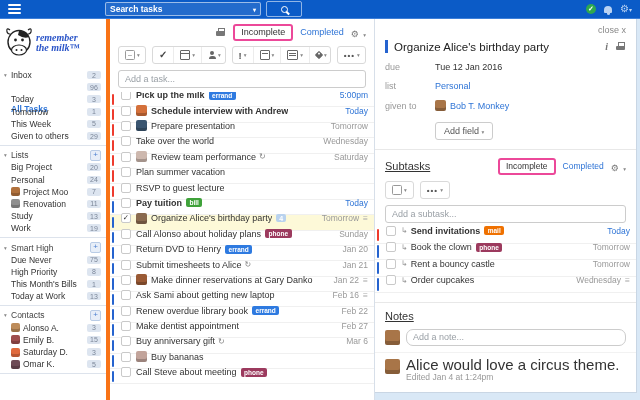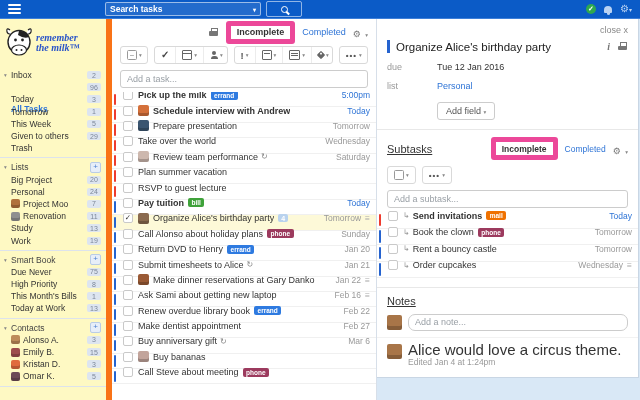--- a/index.html
+++ b/index.html
@@ -20,40 +20,40 @@
   .mag:after{content:"";position:absolute;width:3.5px;height:1.5px;background:#fff;transform:rotate(45deg);right:-3px;bottom:-1.5px;}
   .top-icons{margin-left:auto;display:flex;align-items:center;gap:8px;padding-right:8px;}
   .sync{width:10px;height:10px;background:#2fa84f;border-radius:50%;color:#fff;font-size:7px;line-height:10px;text-align:center;font-weight:bold;}
   .bell{width:8px;height:7px;background:#b9d2f3;border-radius:4px 4px 1px 1px;position:relative;display:inline-block;}
   .bell:after{content:"";position:absolute;left:2.5px;bottom:-2px;width:3px;height:2px;background:#b9d2f3;border-radius:0 0 2px 2px;}
   .gear-top{color:#b9d2f3;font-size:10px;line-height:10px;}
   .gear-top .caret{font-size:6px;color:#b9d2f3;}
   
   .body{display:flex;align-items:flex-start;height:382px;}
   
-  .sidebar{width:106px;height:382px;background:#fef9c3;border-right:6px solid #f97316;overflow:hidden;flex:none;}
+  .sidebar{width:106px;height:382px;background:#ffffff;border-right:4px solid #f97316;overflow:hidden;flex:none;}
   .logo{display:flex;align-items:center;padding:4px 2px 4px 4px;height:40px;}
   .logo-text{color:#2b55c8;font-family:"Liberation Serif",serif;font-style:italic;font-weight:bold;
              font-size:10px;line-height:10px;margin-left:2px;}
   .sb-sec{padding-top:2px;}
   .sb-sec + .sb-sec{border-top:1px solid #dde3ec;margin-top:3px;padding-top:3px;}
   .sb-row{display:flex;align-items:center;height:12.2px;padding:0 5px 0 4px;font-size:8.5px;color:#333;cursor:pointer;}
   .sb-row .tri{font-size:5.5px;color:#888;width:7px;flex:none;}
   .sb-row .ind{width:7px;flex:none;}
   .sb-row .lbl{flex:1;white-space:nowrap;overflow:hidden;}
   .sb-row.sel .lbl{color:#2e74d6;font-weight:bold;margin-top:44px;}
   .sb-row .cnt{background:#dde5f0;color:#7b8698;font-size:7px;border-radius:2px;padding:0.5px 3px;min-width:8px;text-align:center;}
   .sb-row .plus{width:9px;height:9px;background:#e7eef8;border:1px solid #b9cce6;border-radius:2px;color:#4b7fd0;
                 font-size:8px;line-height:8px;text-align:center;}
   .sb-row .sq{width:9px;height:9px;border-radius:2px;margin-right:3px;flex:none;box-shadow:inset 0 -3px rgba(0,0,0,.18);}
   .sb-head{color:#444;}
   
   .tasklist{width:264px;height:382px;background:#fff;border-right:1px solid #d7dfe9;flex:none;display:flex;flex-direction:column;overflow:hidden;}
   .tl-head{height:26px;display:flex;align-items:center;justify-content:flex-end;gap:7px;padding:0 8px;flex:none;}
-  .tab-box{border:5px solid #ec4899;border-radius:3px;padding:1.5px 6px;font-size:9px;font-weight:bold;color:#333;background:#fff;text-align:center;}
+  .tab-box{border:2px solid #ec4899;border-radius:3px;padding:1.5px 6px;font-size:9px;font-weight:normal;color:#333;background:#fff;text-align:center;}
   .tab-link{font-size:9px;color:#2e74d6;cursor:pointer;}
   .gear-g{color:#777;font-size:9px;}
   .caret-g{font-size:5.5px;color:#888;}
   .ic-print{width:10px;height:9px;position:relative;display:inline-block;}
   .ic-print:before{content:"";position:absolute;left:2px;top:0;width:5px;height:3px;border:1px solid #777;background:#fff;}
   .ic-print:after{content:"";position:absolute;left:0;top:3.5px;width:9px;height:4.5px;background:#777;border-radius:1px;}
   .toolbar{display:flex;align-items:center;gap:6px;padding:1px 8px 5px;flex:none;}
   .tb-group{display:flex;border:1px solid #d9d9d9;border-radius:3px;overflow:hidden;background:#fff;}
   .tb-btn{display:flex;align-items:center;gap:2px;padding:0 6px;height:16px;border-left:1px solid #ececec;cursor:pointer;}
   .tb-btn:first-child{border-left:none;}
@@ -192,24 +192,20 @@
             <div class="sb-row">
               <span class="ind"></span>
               <span class="lbl">This Week</span>
               <span class="cnt">5</span>
             </div>
             <div class="sb-row">
               <span class="ind"></span>
               <span class="lbl">Given to others</span>
               <span class="cnt">29</span>
             </div>
-            <div class="sb-row">
-              <span class="ind"></span>
-              <span class="lbl">Trash</span>
-            </div>
           </div>
           <div class="sb-sec">
             <div class="sb-row sb-head">
               <span class="tri">▾</span>
               <span class="lbl">Lists</span>
               <span class="plus">+</span>
             </div>
             <div class="sb-row">
               <span class="ind"></span>
               <span class="lbl">Big Project</span>
@@ -239,21 +235,21 @@
             </div>
             <div class="sb-row">
               <span class="ind"></span>
               <span class="lbl">Work</span>
               <span class="cnt">19</span>
             </div>
           </div>
           <div class="sb-sec">
             <div class="sb-row sb-head">
               <span class="tri">▾</span>
-              <span class="lbl">Smart Book</span>
+              <span class="lbl">Smart High</span>
               <span class="plus">+</span>
             </div>
             <div class="sb-row">
               <span class="ind"></span>
               <span class="lbl">Due Never</span>
               <span class="cnt">75</span>
             </div>
             <div class="sb-row">
               <span class="ind"></span>
               <span class="lbl">High Priority</span>
@@ -284,21 +280,21 @@
             </div>
             <div class="sb-row">
               <span class="ind"></span>
               <span class="sq" style="background: rgb(158, 77, 77);"></span>
               <span class="lbl">Emily B.</span>
               <span class="cnt">15</span>
             </div>
             <div class="sb-row">
               <span class="ind"></span>
               <span class="sq" style="background: rgb(224, 106, 61);"></span>
-              <span class="lbl">Kristan D.</span>
+              <span class="lbl">Saturday D.</span>
               <span class="cnt">3</span>
             </div>
             <div class="sb-row">
               <span class="ind"></span>
               <span class="sq" style="background: rgb(109, 74, 86);"></span>
               <span class="lbl">Omar K.</span>
               <span class="cnt">5</span>
             </div>
           </div>
           <div class="sb-sec"></div>
@@ -526,20 +522,27 @@
             <span class="fvalue">
               <span>Tue 12 Jan 2016</span>
             </span>
           </div>
           <div class="frow">
             <span class="flabel">list</span>
             <span class="fvalue">
               <span class="link">Personal</span>
             </span>
           </div>
+          <div class="frow">
+            <span class="flabel">given to</span>
+            <span class="fvalue">
+              <span class="cava" style="background: rgb(168, 117, 72);"></span>
+              <span class="link">Bob T. Monkey</span>
+            </span>
+          </div>
         </div>
       <div><span class="addfield"><span>Add field</span> <span class="caret-g">▾</span></span></div>
 
       <div class="sdivide"></div>
       <div class="shead">
         <h2>Subtasks</h2>
         <span class="tab-box sm">Incomplete</span>
         <span class="tab-link sm">Completed</span>
         <span><span class="gear-g">⚙</span> <span class="caret-g">▾</span></span>
       </div>

